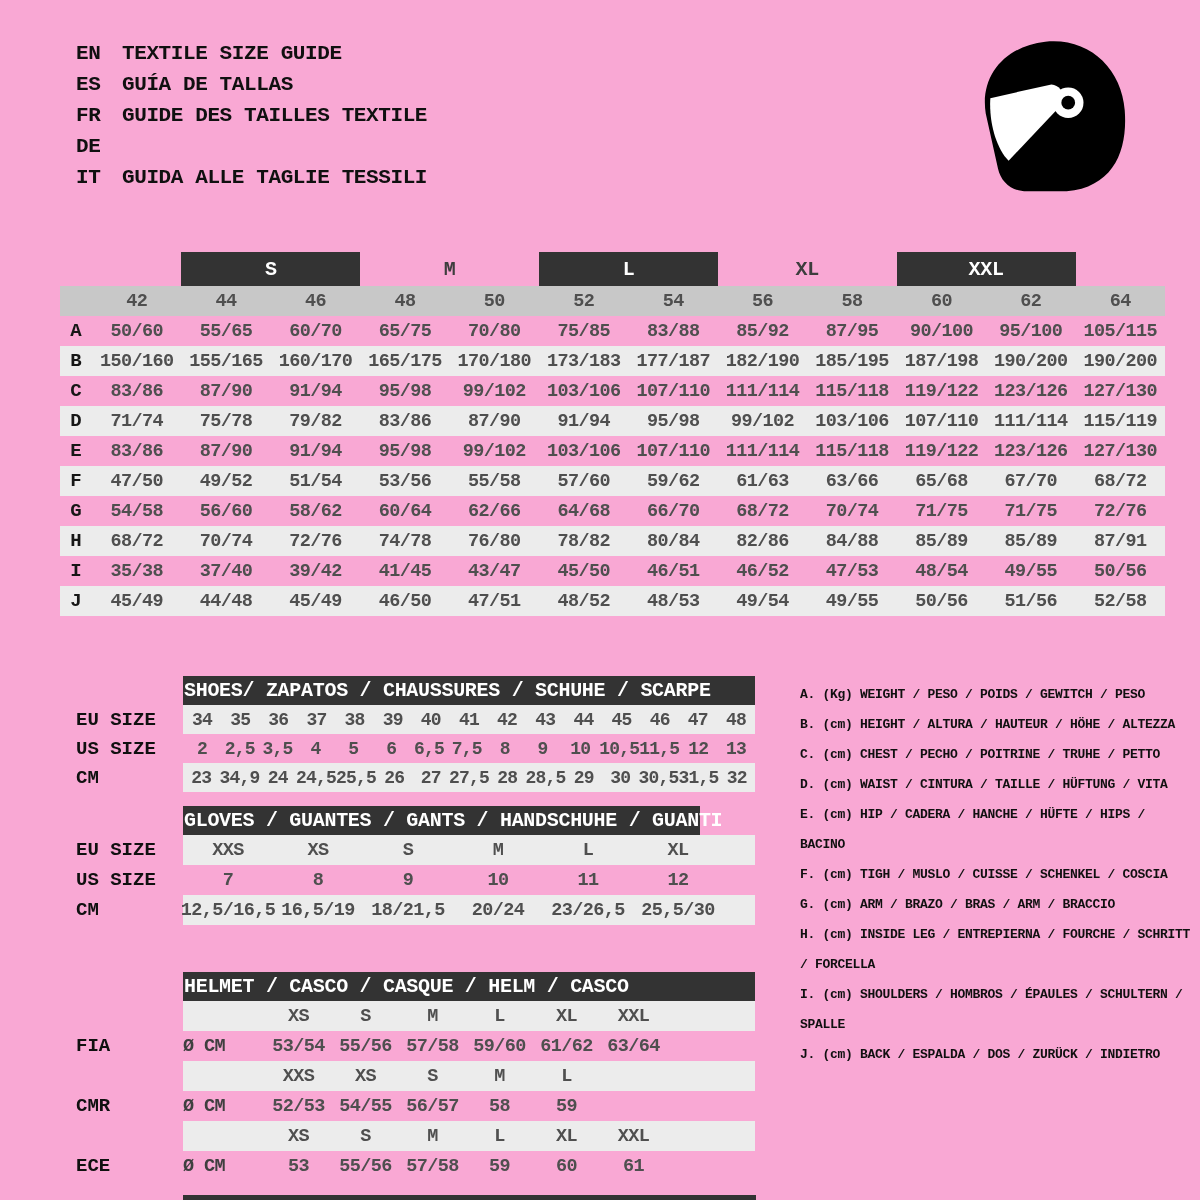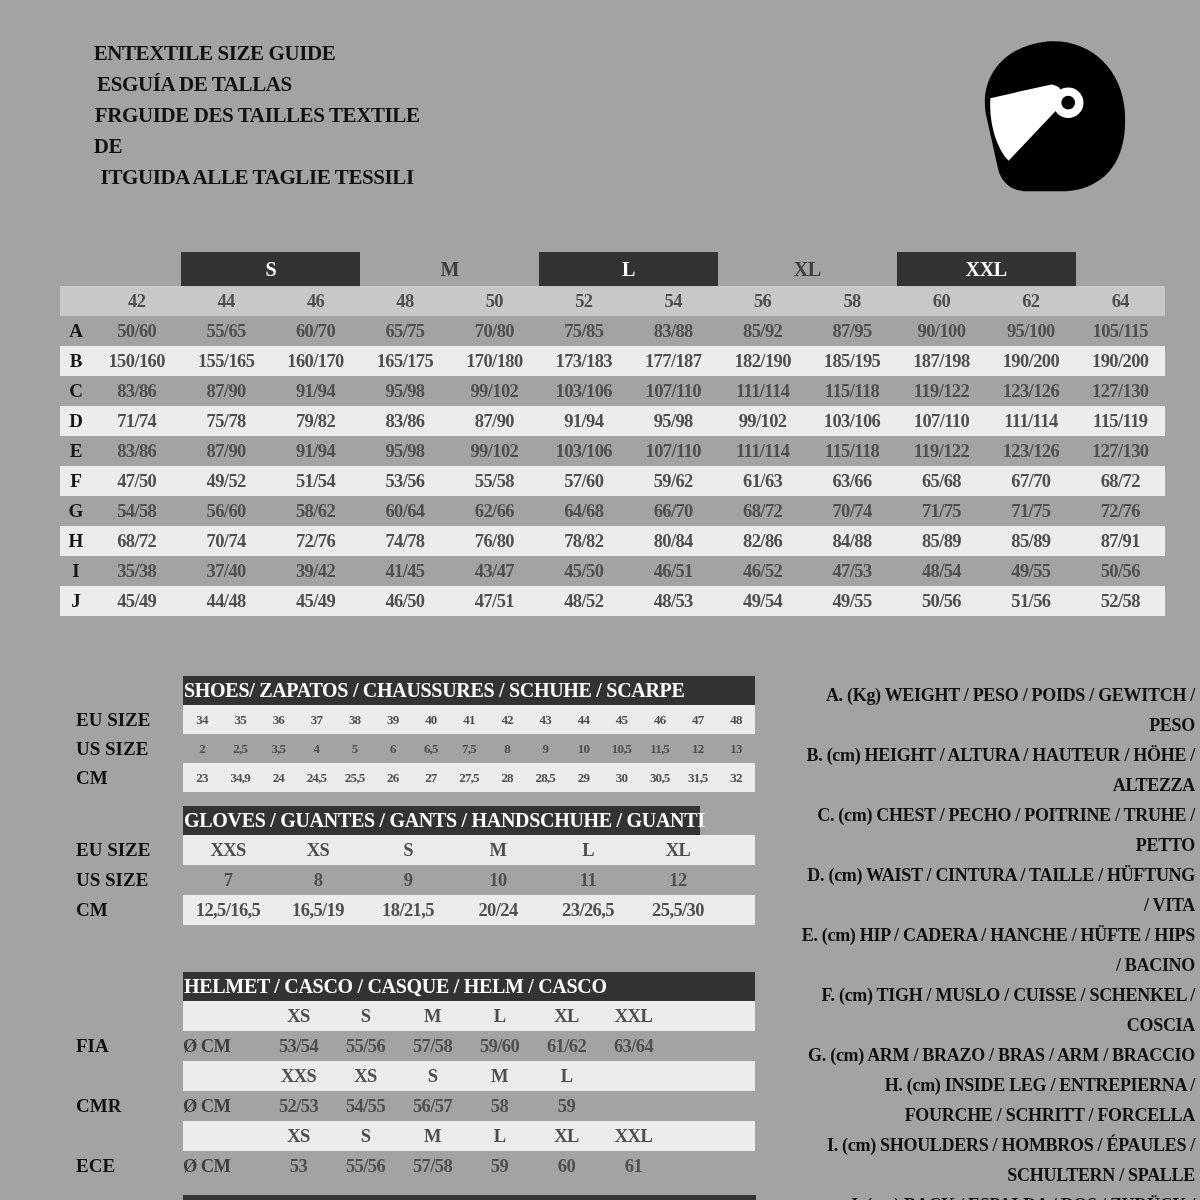--- a/index.html
+++ b/index.html
@@ -1,17 +1,17 @@
 <!DOCTYPE html>
 <html><head>
 <meta charset="utf-8">
 <style>
   html,body { margin:0; padding:0; background:#ffffff; }
-  .page { position:relative; width:1200px; height:1200px; background:#a3a3a3; overflow:hidden;
-          font-family:Liberation Serif, serif; font-weight:bold;text-align:right; }
+  .page { position:relative; width:1200px; height:1200px; background:#f9a8d4; overflow:hidden;
+          font-family:Liberation Mono, monospace; font-weight:bold; }
 
   
   .languages { position:absolute; left:76px; top:38px; }
   .lang-row { display:flex; height:31px; align-items:center; font-size:21px; color:#101010; letter-spacing:-0.4px; }
   .lang-code { width:46px; }
 
   
   .helmet-icon { position:absolute; left:972px; top:32px; width:168px; height:172px; }
   .helmet-icon svg { width:100%; height:100%; }
 
@@ -36,29 +36,29 @@
   .section-bar { margin-left:123px; height:29px; background:#333333; color:#ffffff; font-size:20px;
                  display:flex; align-items:center; padding-left:1px; box-sizing:border-box; letter-spacing:-0.3px; white-space:nowrap; }
   .shoes-section .section-bar, .helmet-section .section-bar { width:572px; }
   .gloves-section .section-bar { width:517px; }
   .s-row { display:flex; height:29px; }
   .gloves-section .s-row, .helmet-section .s-row { height:30px; }
   .s-label { width:123px; display:flex; align-items:center; font-size:19px; color:#101010; padding-left:16px; box-sizing:border-box; }
   .s-cells { width:572px; display:grid; }
   .s-cells.shaded { background:#ececec; }
   .shoes-section .s-cells { grid-template-columns:repeat(15,1fr); }
-  .shoes-section .cell { font-size:13px; letter-spacing:-0.8px; }
+  .shoes-section .cell { font-size:18px; letter-spacing:-0.8px; }
   .gloves-section .s-cells { grid-template-columns:repeat(6,90px) 1fr; }
   .h-cells { width:572px; display:grid; grid-template-columns:82px repeat(6,67px) 1fr; }
   .h-cells.shaded { background:#ececec; }
   .unit-cell { justify-content:flex-start; color:#3f3f3f; }
 
   
   .legend { position:absolute; left:800px; top:680px; width:395px; }
-  .legend-item { font-size:18px; line-height:30px; color:#101010; letter-spacing:-0.3px; }
+  .legend-item { font-size:13px; line-height:30px; color:#101010; letter-spacing:-0.3px; }
 
   
   .bottom-bar { position:absolute; left:183px; top:1195px; width:573px; height:5px; background:#333333; }
 </style>
 </head>
 <body>
 
 <div class="page">
 
   <div class="languages">

